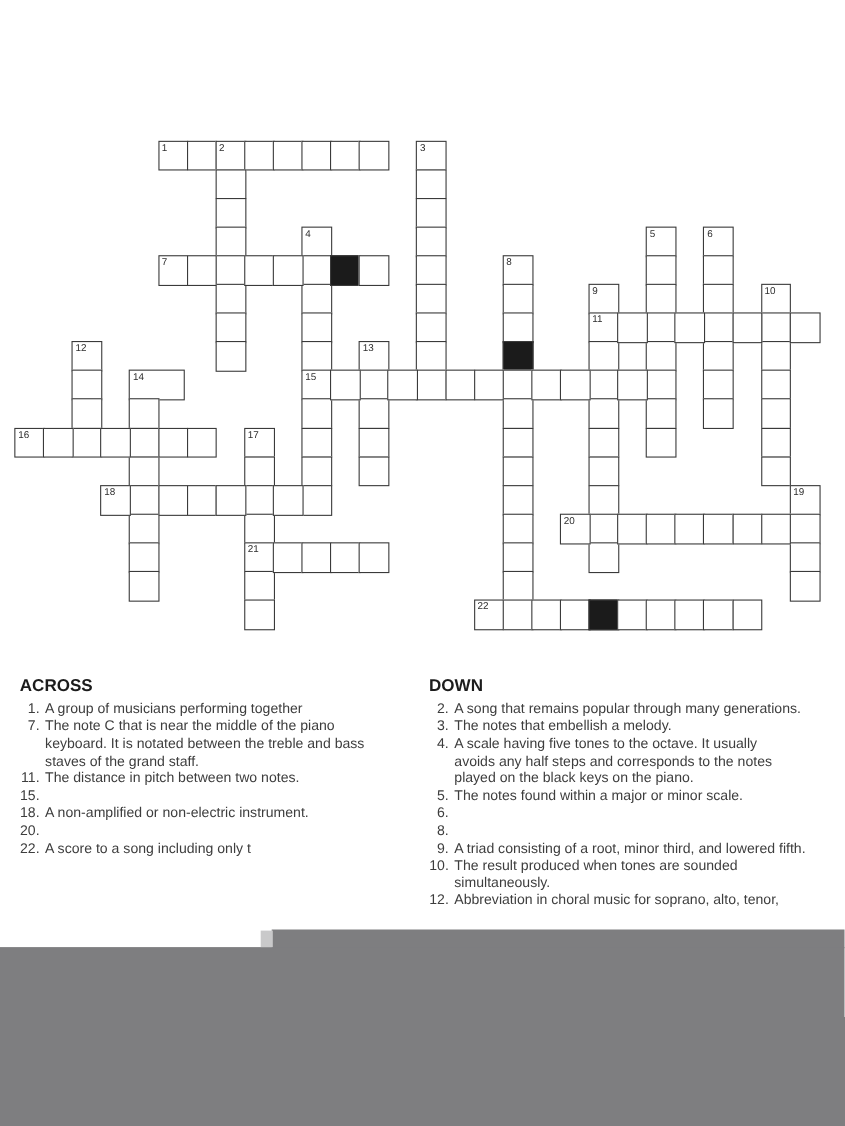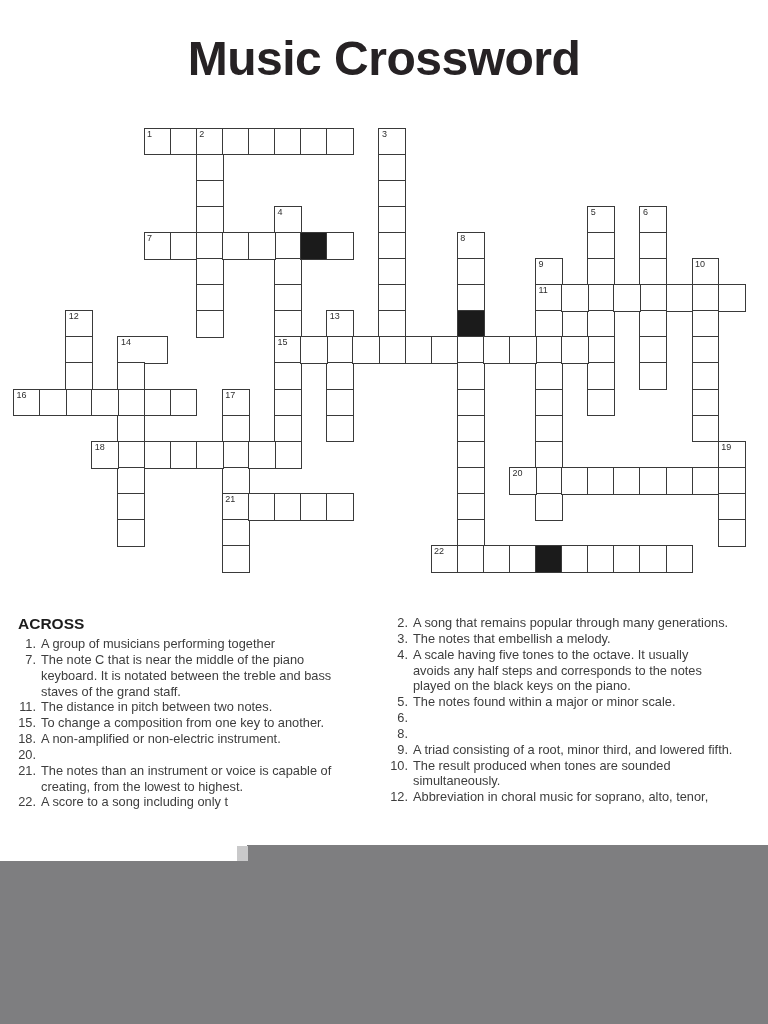--- a/index.html
+++ b/index.html
@@ -17,21 +17,20 @@
   .clues-header{font-size:15.5px;font-weight:700;color:#1c1c1c;line-height:18px;margin:0 0 3px 6px;}
   .clue{display:flex;line-height:15.85px;font-size:12.8px;color:#3d3d3d;}
   .clue .num{width:24px;text-align:right;margin-right:5px;flex:none;}
   .clue .txt{white-space:pre;}
   .overlay-rect{position:absolute;z-index:10;}
 </style>
 </head>
 <body>
 
 <div class="page">
-  <div class="title">Music Crossword</div>
 
   <div id="grid">
       <div class="cell" style="left: 130.5px; top: 0px; width: 27.9px; height: 27.9px; border-color: rgb(58, 58, 58);">
         <span class="cellnum">1</span>
       </div>
       <div class="cell" style="left: 156.6px; top: 0px; width: 27.9px; height: 27.9px; border-color: rgb(58, 58, 58);"></div>
       <div class="cell" style="left: 182.7px; top: 0px; width: 27.9px; height: 27.9px; border-color: rgb(58, 58, 58);">
         <span class="cellnum">2</span>
       </div>
       <div class="cell" style="left: 208.8px; top: 0px; width: 27.9px; height: 27.9px; border-color: rgb(58, 58, 58);"></div>
@@ -239,42 +238,37 @@
           <span class="txt">The note C that is near the middle of the piano
 keyboard. It is notated between the treble and bass
 staves of the grand staff.</span>
         </div>
         <div class="clue">
           <span class="num">11.</span>
           <span class="txt">The distance in pitch between two notes.</span>
         </div>
         <div class="clue">
           <span class="num">15.</span>
-          <span class="txt">To change a composition from one key to another.</span>
         </div>
         <div class="clue">
           <span class="num">18.</span>
           <span class="txt">A non-amplified or non-electric instrument.</span>
         </div>
         <div class="clue">
           <span class="num">20.</span>
         </div>
         <div class="clue">
-          <span class="num">21.</span>
-          <span class="txt">The notes than an instrument or voice is capable of
-creating, from the lowest to highest.</span>
-        </div>
-        <div class="clue">
           <span class="num">22.</span>
           <span class="txt">A score to a song including only t</span>
         </div>
       </div>
   </div>
 
   <div class="clues-col clues-right">
+    <div class="clues-header">DOWN</div>
     <div id="down-list">
         <div class="clue">
           <span class="num">2.</span>
           <span class="txt">A song that remains popular through many generations.</span>
         </div>
         <div class="clue">
           <span class="num">3.</span>
           <span class="txt">The notes that embellish a melody.</span>
         </div>
         <div class="clue">

